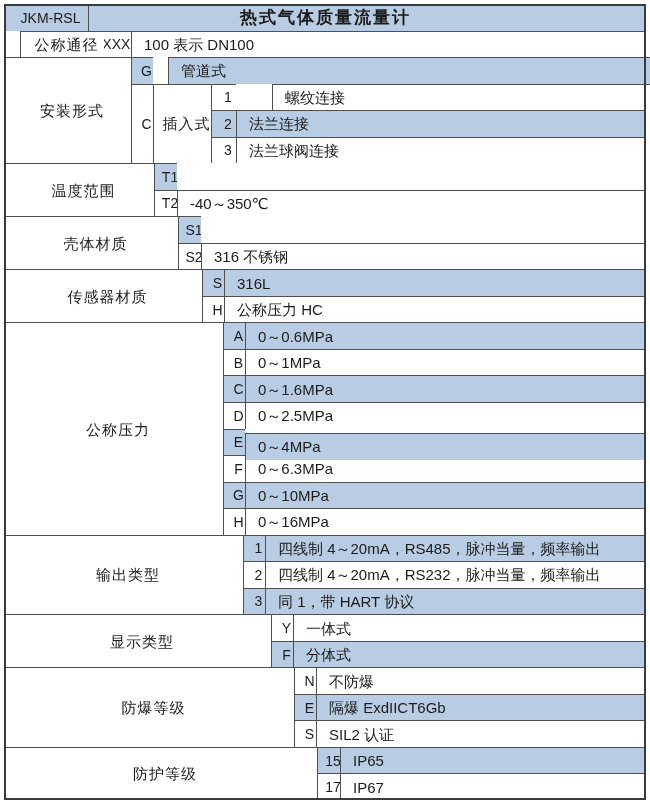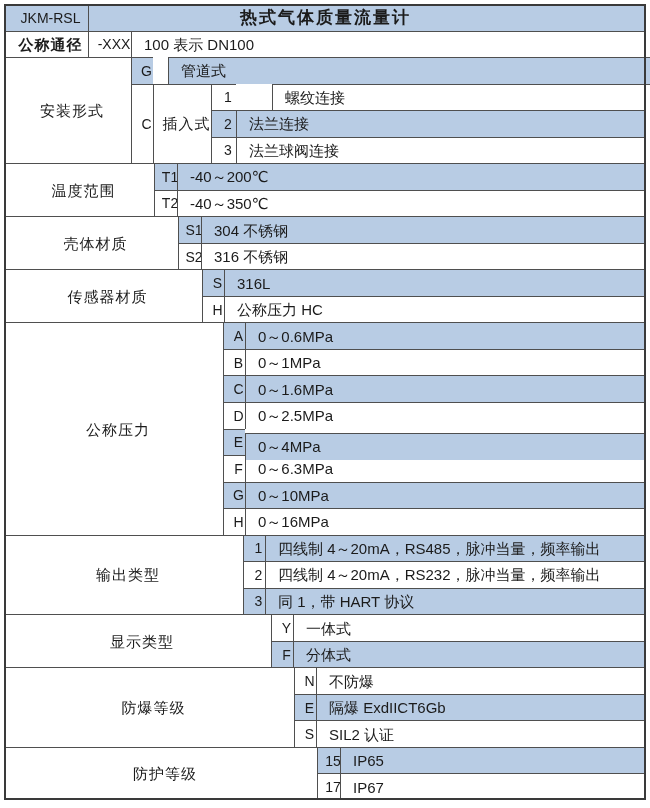--- a/index.html
+++ b/index.html
@@ -72,38 +72,36 @@
     <div class="cell  blue" style="left: 241px; top: 318.4px; width: 401px; height: 26.5333px;">0～0.6MPa</div>
     <div class="cell center code blue" style="left: 219px; top: 318.4px; width: 22px; height: 26.5333px;">A</div>
     <div class="cell center label" style="left: 0px; top: 318.4px; width: 219px; height: 212.267px;">公称压力</div>
     <div class="cell " style="left: 220px; top: 291.867px; width: 422px; height: 26.5333px;">公称压力 HC</div>
     <div class="cell center code" style="left: 198px; top: 291.867px; width: 22px; height: 26.5333px;">H</div>
     <div class="cell  blue" style="left: 220px; top: 265.333px; width: 422px; height: 26.5333px;">316L</div>
     <div class="cell center code blue" style="left: 198px; top: 265.333px; width: 22px; height: 26.5333px;">S</div>
     <div class="cell center label" style="left: 0px; top: 265.333px; width: 198px; height: 53.0667px;">传感器材质</div>
     <div class="cell " style="left: 197px; top: 238.8px; width: 445px; height: 26.5333px;">316 不锈钢</div>
     <div class="cell center code" style="left: 174px; top: 238.8px; width: 23px; height: 26.5333px;">S2</div>
-    <div class="cell  blue" style="left: 197px; top: 212.267px; width: 445px; height: 26.5333px;">304 不锈钢</div>
     <div class="cell center code blue" style="left: 174px; top: 212.267px; width: 23px; height: 26.5333px;">S1</div>
     <div class="cell center label" style="left: 0px; top: 212.267px; width: 174px; height: 53.0667px;">壳体材质</div>
     <div class="cell " style="left: 173px; top: 185.733px; width: 469px; height: 26.5333px;">-40～350℃</div>
     <div class="cell center code" style="left: 150px; top: 185.733px; width: 23px; height: 26.5333px;">T2</div>
-    <div class="cell  blue" style="left: 173px; top: 159.2px; width: 469px; height: 26.5333px;">-40～200℃</div>
     <div class="cell center code blue" style="left: 150px; top: 159.2px; width: 23px; height: 26.5333px;">T1</div>
     <div class="cell center label" style="left: 0px; top: 159.2px; width: 150px; height: 53.0667px;">温度范围</div>
     <div class="cell " style="left: 232px; top: 132.667px; width: 410px; height: 26.5333px;">法兰球阀连接</div>
     <div class="cell center code" style="left: 207px; top: 132.667px; width: 25px; height: 26.5333px;">3</div>
     <div class="cell  blue" style="left: 232px; top: 106.133px; width: 410px; height: 26.5333px;">法兰连接</div>
     <div class="cell center code blue" style="left: 207px; top: 106.133px; width: 25px; height: 26.5333px;">2</div>
     <div class="cell " style="left: 232px; top: 79.6px; width: 410px; height: 26.5333px; margin-left: 36px;">螺纹连接</div>
     <div class="cell center code" style="left: 207px; top: 79.6px; width: 25px; height: 26.5333px;">1</div>
     <div class="cell center label" style="left: 149px; top: 79.6px; width: 58px; height: 79.6px;">插入式</div>
     <div class="cell center code" style="left: 127px; top: 79.6px; width: 22px; height: 79.6px;">C</div>
     <div class="cell  blue" style="left: 164px; top: 53.0667px; width: 493px; height: 26.5333px;">管道式</div>
     <div class="cell center code blue" style="left: 127px; top: 53.0667px; width: 22px; height: 26.5333px;">G</div>
     <div class="cell center label" style="left: 0px; top: 53.0667px; width: 127px; height: 106.133px;">安装形式</div>
     <div class="cell " style="left: 127px; top: 26.5333px; width: 515px; height: 26.5333px; text-align: right;">100 表示 DN100</div>
     <div class="cell center code" style="left: 84px; top: 26.5333px; width: 43px; height: 26.5333px;">-XXX</div>
-    <div class="cell center label" style="left: 0px; top: 26.5333px; width: 84px; height: 26.5333px; font-weight: bold;">公称通径</div>
+    <div class="cell center label" style="left: 16px; top: 26.5333px; width: 84px; height: 26.5333px;">公称通径</div>
     <div class="cell title blue" style="left: 84px; top: 0px; width: 558px; height: 26.5333px;">热式气体质量流量计</div>
     <div class="cell center code blue" style="left: 0px; top: 0px; width: 84px; height: 26.5333px;">JKM-RSL</div>
   <div class="outer"></div>
 </div>
 
 </body></html>

